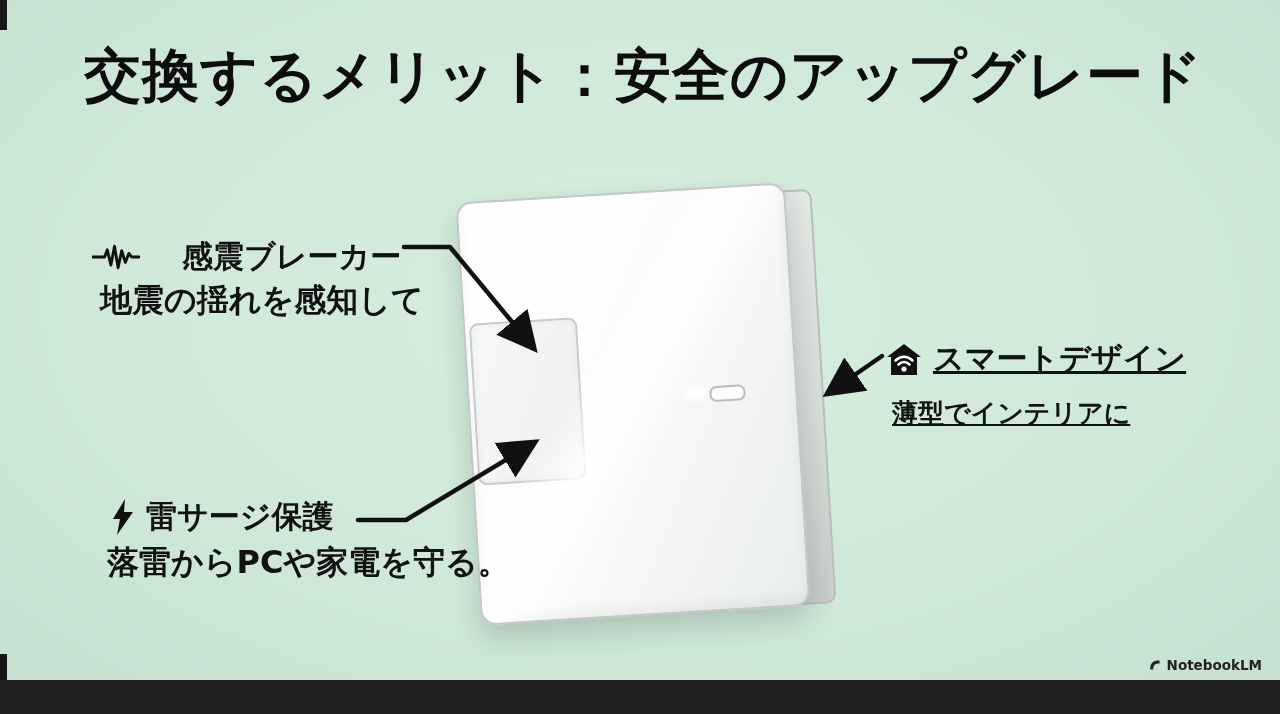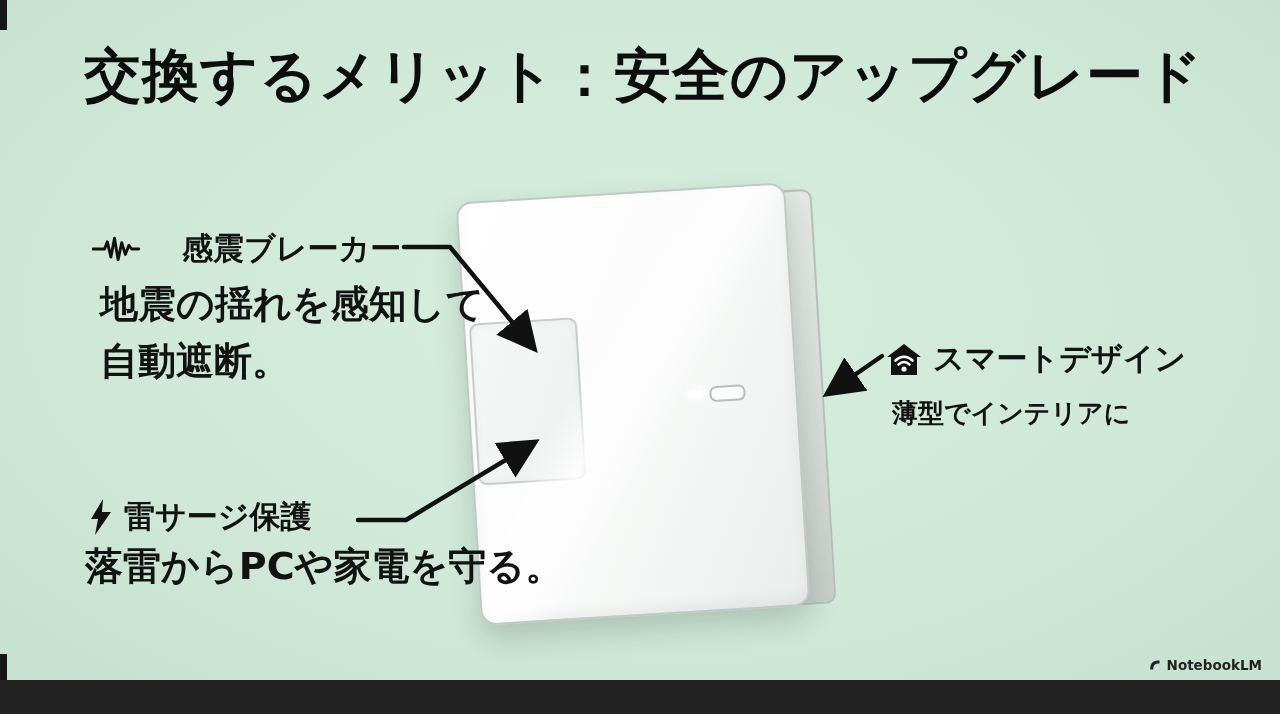--- a/index.html
+++ b/index.html
@@ -58,27 +58,27 @@
   }
 
   
   .arrows{position:absolute;inset:0;width:1280px;height:714px;pointer-events:none;}
   .arrow{stroke:#111;stroke-width:4.5;fill:none;stroke-linejoin:round;stroke-linecap:round;}
 
   
   .anno{position:absolute;}
   .anno-head{display:flex;align-items:center;gap:11px;}
   .anno-label{font-size:31px;font-weight:800;white-space:nowrap;}
-  .anno-desc{font-size:38px;font-weight:700;line-height:1.5;white-space:nowrap;}
-  .anno.seismic .anno-head{position:absolute;left:0;top:4px;gap:36px;}
+  .anno-desc{font-size:32px;font-weight:700;line-height:1.5;white-space:nowrap;}
+  .anno.seismic .anno-head{position:absolute;left:0;top:12px;gap:36px;}
   .anno.seismic{left:92px;top:224px;}
   .anno.seismic .anno-desc{margin-top:52px;margin-left:8px;}
-  .anno.surge{left:89px;top:496px;}
+  .anno.surge{left:111px;top:496px;}
   .anno.surge .anno-desc{margin-left:-4px;}
-  .anno.smart{left:886px;top:338px;}
+  .anno.smart{left:886px;top:338px;text-decoration:underline;}
   .anno.smart .anno-desc{margin-top:14px;margin-left:6px;font-size:26px;}
   .icon-svg{flex:0 0 auto;display:block;}
 
   
   .footer{
     position:absolute;right:18px;bottom:7px;
     display:flex;align-items:center;gap:5px;
     font-size:13.5px;font-weight:600;color:#222;
   }
 </style>
@@ -115,21 +115,20 @@
 
   <div class="anno seismic">
     <div class="anno-head">
       <svg class="icon-svg" width="54" height="30" viewBox="0 0 60 30">
         <polyline points="1,15 9,15 14,15 17,7 21,24 25,3 29,27 33,8 37,21 41,11 44,15 52,15" fill="none" stroke="#111" stroke-width="3.2" stroke-linecap="round" stroke-linejoin="round"></polyline>
       </svg>
       <span class="anno-label">感震ブレーカー</span>
     </div>
     <div class="anno-desc">
       <div>地震の揺れを感知して</div>
-      <div>自動遮断。</div>
     </div>
   </div>
 
   <div class="anno surge">
     <div class="anno-head">
       <svg class="icon-svg" width="24" height="36" viewBox="0 0 24 36">
         <path d="M14 0 L2 20 L9 20 L6 36 L22 13 L13 13 Z" fill="#111"></path>
       </svg>
       <span class="anno-label">雷サージ保護</span>
     </div>

